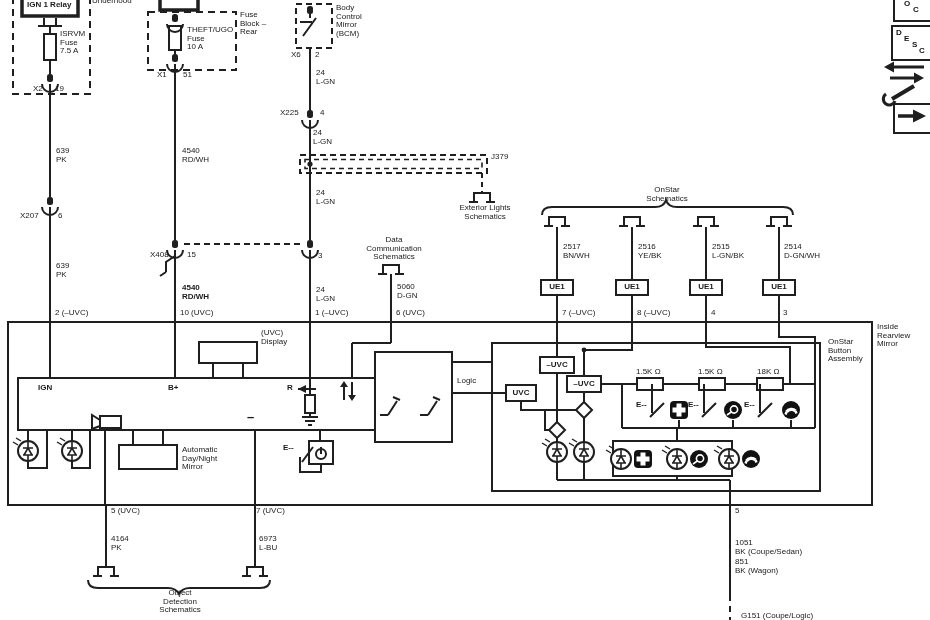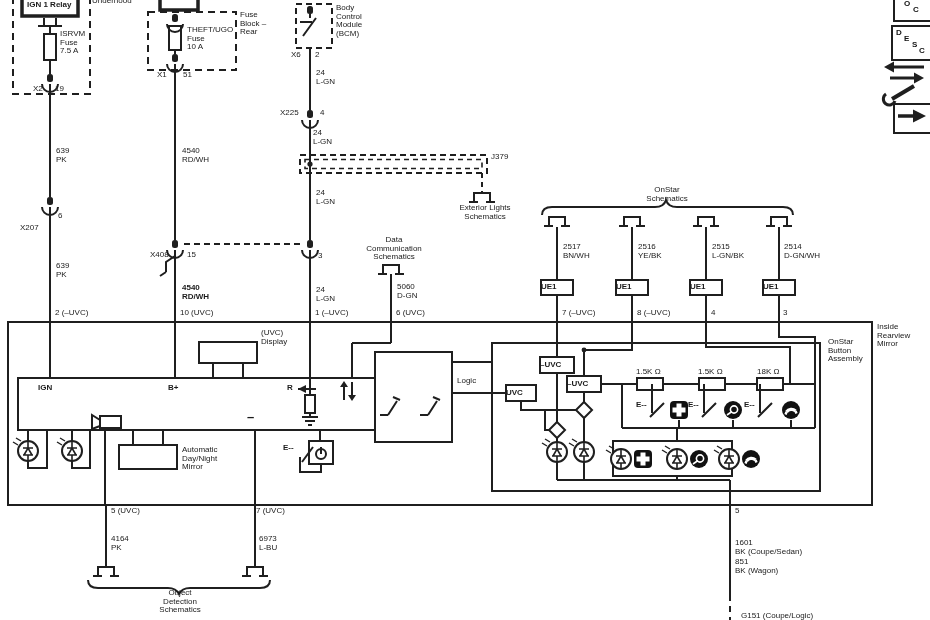--- a/index.html
+++ b/index.html
@@ -4,21 +4,21 @@
 <style>
   html,body{margin:0;padding:0;background:#fff;}
   #stage{position:relative;width:930px;height:620px;background:#fff;overflow:hidden;
          font-family:"Liberation Sans",sans-serif;}
   #stage svg{position:absolute;left:0;top:0;}
   .lbl{position:absolute;font:8px/8.5px "Liberation Sans",sans-serif;color:#1a1a1a;
        white-space:pre-line;z-index:3;}
   .ctr{transform:translateX(-50%);text-align:center;}
   .b{font-weight:bold;}
   .boxlbl{position:absolute;font:bold 8px/8px "Liberation Sans",sans-serif;color:#1a1a1a;
-          z-index:3;}
+          text-align:center;z-index:3;}
   .minus{font:bold 13px/10px "Liberation Sans",sans-serif;}
   .nav-icon{position:absolute;border:2.5px solid #1f1f1f;background:#fff;z-index:4;}
   .nav-letter{position:absolute;font:bold 8px/8px "Liberation Sans",sans-serif;color:#111;}
 </style>
 </head>
 <body>
 
 <div id="stage">
 
 <svg width="930" height="620" viewBox="0 0 930 620">
@@ -239,42 +239,42 @@
 Fuse
 10 A</span>
 <span class="lbl" style="left:240px;top:11px">Fuse
 Block –
 Rear</span>
 <span class="lbl" style="left:157px;top:71px">X1</span>
 <span class="lbl" style="left:183px;top:71px">51</span>
 
 <span class="lbl" style="left:336px;top:4px">Body
 Control
-Module
+Mirror
 (BCM)</span>
 <span class="lbl" style="left:291px;top:51px">X6</span>
 <span class="lbl" style="left:315px;top:51px">2</span>
 <span class="lbl" style="left:316px;top:69px">24
 L-GN</span>
 <span class="lbl" style="left:280px;top:109px">X225</span>
 <span class="lbl" style="left:320px;top:109px">4</span>
 <span class="lbl" style="left:313px;top:129px">24
 L-GN</span>
 <span class="lbl" style="left:491px;top:153px">J379</span>
 <span class="lbl ctr" style="left:485px;top:204px">Exterior Lights
 Schematics</span>
 <span class="lbl" style="left:316px;top:189px">24
 L-GN</span>
 <span class="lbl" style="left:318px;top:252px">3</span>
 <span class="lbl" style="left:316px;top:286px">24
 L-GN</span>
 
 <span class="lbl" style="left:56px;top:147px">639
 PK</span>
-<span class="lbl" style="left:20px;top:224px">X207</span>
+<span class="lbl" style="left:20px;top:212px">X207</span>
 <span class="lbl" style="left:58px;top:212px">6</span>
 <span class="lbl" style="left:56px;top:262px">639
 PK</span>
 
 <span class="lbl" style="left:182px;top:147px">4540
 RD/WH</span>
 <span class="lbl" style="left:150px;top:251px">X408</span>
 <span class="lbl" style="left:187px;top:251px">15</span>
 <span class="lbl b" style="left:182px;top:284px">4540
 RD/WH</span>
@@ -342,21 +342,21 @@
 <span class="lbl" style="left:111px;top:507px">5 (UVC)</span>
 <span class="lbl" style="left:256px;top:507px">7 (UVC)</span>
 <span class="lbl" style="left:735px;top:507px">5</span>
 <span class="lbl" style="left:111px;top:535px">4164
 PK</span>
 <span class="lbl" style="left:259px;top:535px">6973
 L-BU</span>
 <span class="lbl ctr" style="left:180px;top:589px">Object
 Detection
 Schematics</span>
-<span class="lbl" style="left:735px;top:539px">1601
+<span class="lbl" style="left:735px;top:539px">1051
 BK (Coupe/Sedan)</span>
 <span class="lbl" style="left:735px;top:558px">851
 BK (Wagon)</span>
 <span class="lbl" style="left:741px;top:612px">G151 (Coupe/Logic)</span>
 
 <div class="nav-icon" style="left:893px;top:-12px;width:35px;height:30px">
   <span class="nav-letter" style="left:9px;top:10px">O</span>
   <span class="nav-letter" style="left:18px;top:16px">C</span>
 </div>
 <div class="nav-icon" style="left:891px;top:25px;width:37px;height:32px">

